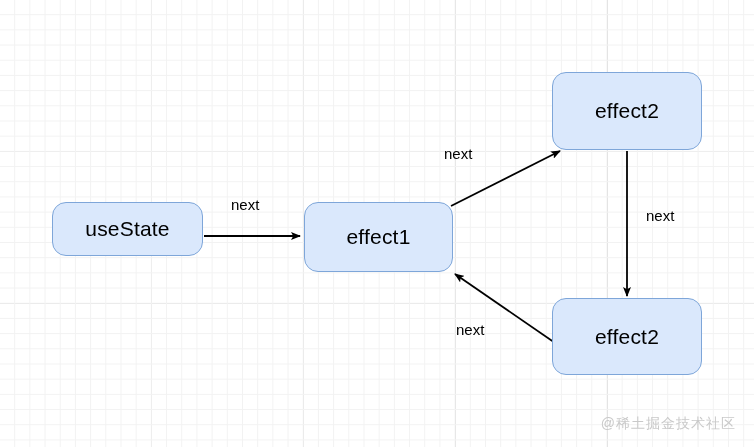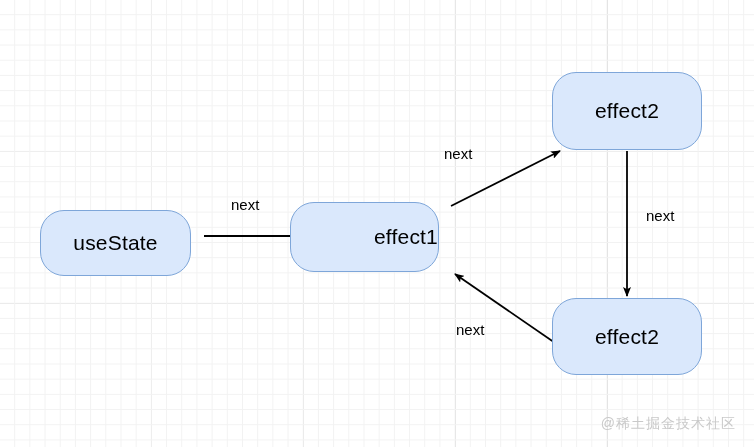--- a/index.html
+++ b/index.html
@@ -38,21 +38,21 @@
     top: 0;
     width: 754px;
     height: 447px;
     pointer-events: none;
   }
   .node {
     position: absolute;
     box-sizing: border-box;
     background: #dae8fc;
     border: 1px solid #7ea6d9;
-    border-radius: 24px;
+    border-radius: 14px;
     display: flex;
     align-items: center;
     justify-content: center;
     color: #000000;
     font-size: 21px;
     font-family: "Liberation Sans", sans-serif;
     letter-spacing: 0.2px;
   }
   .edge-label {
     position: absolute;
@@ -87,25 +87,25 @@
 
     <line x1="204" y1="236" x2="300" y2="236" stroke="#000000" stroke-width="1.8" marker-end="url(#arrowhead)"></line>
 
     <line x1="451" y1="206" x2="560" y2="151" stroke="#000000" stroke-width="1.8" marker-end="url(#arrowhead)"></line>
 
     <line x1="627" y1="151" x2="627" y2="296" stroke="#000000" stroke-width="1.8" marker-end="url(#arrowhead)"></line>
 
     <line x1="561" y1="347" x2="455" y2="274" stroke="#000000" stroke-width="1.8" marker-end="url(#arrowhead)"></line>
   </svg>
 
-  <div class="node" style="left:40px; top:202px; width:151px; height:66px;margin-top:8px;">
+  <div class="node" style="left:52px; top:202px; width:151px; height:54px;">
     <span>useState</span>
   </div>
 
-  <div class="node" style="left:290px; top:202px; width:149px; height:70px;justify-content:flex-end;">
+  <div class="node" style="left:304px; top:202px; width:149px; height:70px;">
     <span>effect1</span>
   </div>
 
   <div class="node" style="left:552px; top:72px; width:150px; height:78px;">
     <span>effect2</span>
   </div>
 
   <div class="node" style="left:552px; top:298px; width:150px; height:77px;">
     <span>effect2</span>
   </div>

